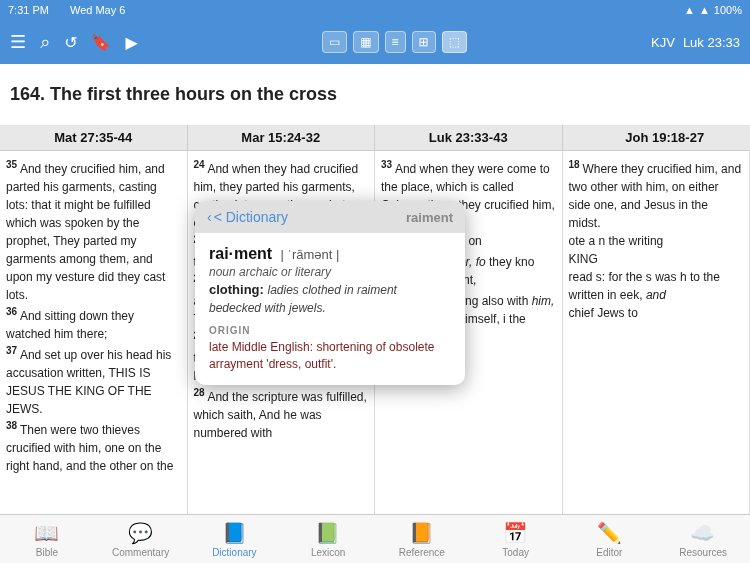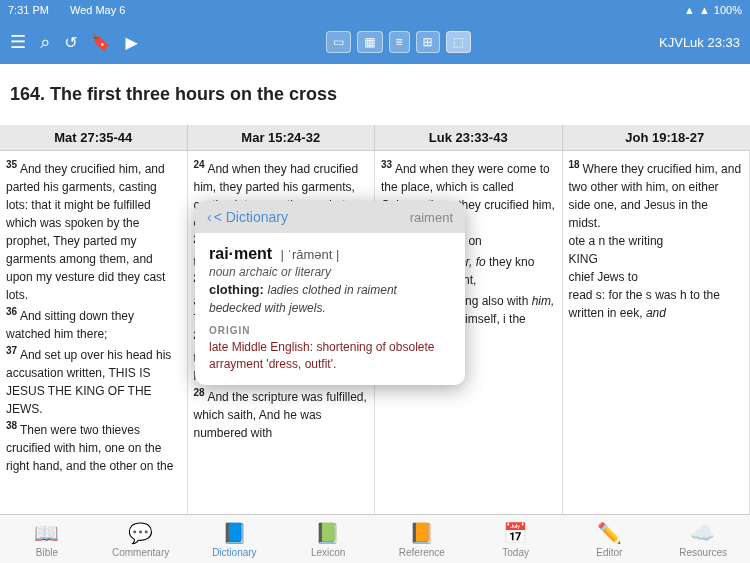--- a/index.html
+++ b/index.html
@@ -24,21 +24,21 @@
       background: #4a90d9;
       color: white;
       height: 44px;
       display: flex;
       align-items: center;
       padding: 0 10px;
       justify-content: space-between;
     }
     .toolbar-left { display: flex; gap: 14px; align-items: center; }
     .toolbar-center { display: flex; gap: 6px; align-items: center; }
-    .toolbar-right { display: flex; gap: 0; align-items: center; font-size: 13px; }
+    .toolbar-right { display: flex; gap: 8px; align-items: center; font-size: 13px; }
     .toolbar-icon { color: white; font-size: 18px; cursor: pointer; }
     .toolbar-btn {
       background: rgba(255,255,255,0.25);
       border: 1px solid rgba(255,255,255,0.5);
       border-radius: 4px;
       color: white;
       padding: 3px 6px;
       font-size: 12px;
       cursor: pointer;
       display: flex;
@@ -118,21 +118,21 @@
       font-size: 14px;
     }
     .dict-back-btn {
       color: #4a90d9;
       font-size: 14px;
       cursor: pointer;
       display: flex;
       align-items: center;
       gap: 2px;
     }
-    .dict-lookup-word { color: #888; font-size: 13px; margin-left: 4px; }
+    .dict-lookup-word { color: #888; font-size: 13px; margin-left: 4px; font-weight: bold; }
     .dict-body { padding: 12px 14px; }
     .dict-word { font-size: 16px; font-weight: 700; color: #111; }
     .dict-phonetic { color: #555; font-size: 13px; margin-left: 4px; }
     .dict-pos { font-size: 12px; color: #555; font-style: italic; margin-top: 2px; }
     .dict-def { font-size: 13px; color: #222; margin-top: 2px; line-height: 1.4; }
     .dict-def .label { font-weight: 700; }
     .dict-example { font-style: italic; color: #444; font-size: 12px; }
     .dict-section-title { font-size: 10px; font-weight: 700; letter-spacing: 1px; color: #888; margin-top: 8px; text-transform: uppercase; }
     .dict-origin { font-size: 12px; color: #7f1d1d; margin-top: 3px; line-height: 1.4; }
     .dict-popup-footer {
@@ -241,22 +241,22 @@
     <p><span class="verse-num">33 </span>And when they were come to the place, which is called Calvary, there they crucified him, and the malefe</p>
     <p>the right d other on</p>
     <p><span class="verse-num">34 </span>Then s <span class="italic">Father, fo</span> they kno <span class="bold">do.</span> And t raiment,</p>
     <p><span class="verse-num">35 </span>And t beholding also with <span class="italic">him,</span> sayi others; le himself, i the chose</p>
   </div>
 
   <div class="col">
     <p><span class="verse-num">18 </span>Where they crucified him, and two other with him, on either side one, and Jesus in the midst.</p>
     <p>ote a n the writing</p>
     <p>KING</p>
+    <p>read s: for the s was h to the written in eek, <span class="italic">and</span></p>
     <p>chief Jews to</p>
-    <p>read s: for the s was h to the written in eek, <span class="italic">and</span></p>
   </div>
 
   <div class="dict-popup">
     <div class="dict-popup-header">
       <div class="dict-back-btn">
         <span>‹</span>
         <span>&lt; Dictionary</span>
       </div>
       <span style="flex:1"></span>
       <span class="dict-lookup-word">raiment</span>

